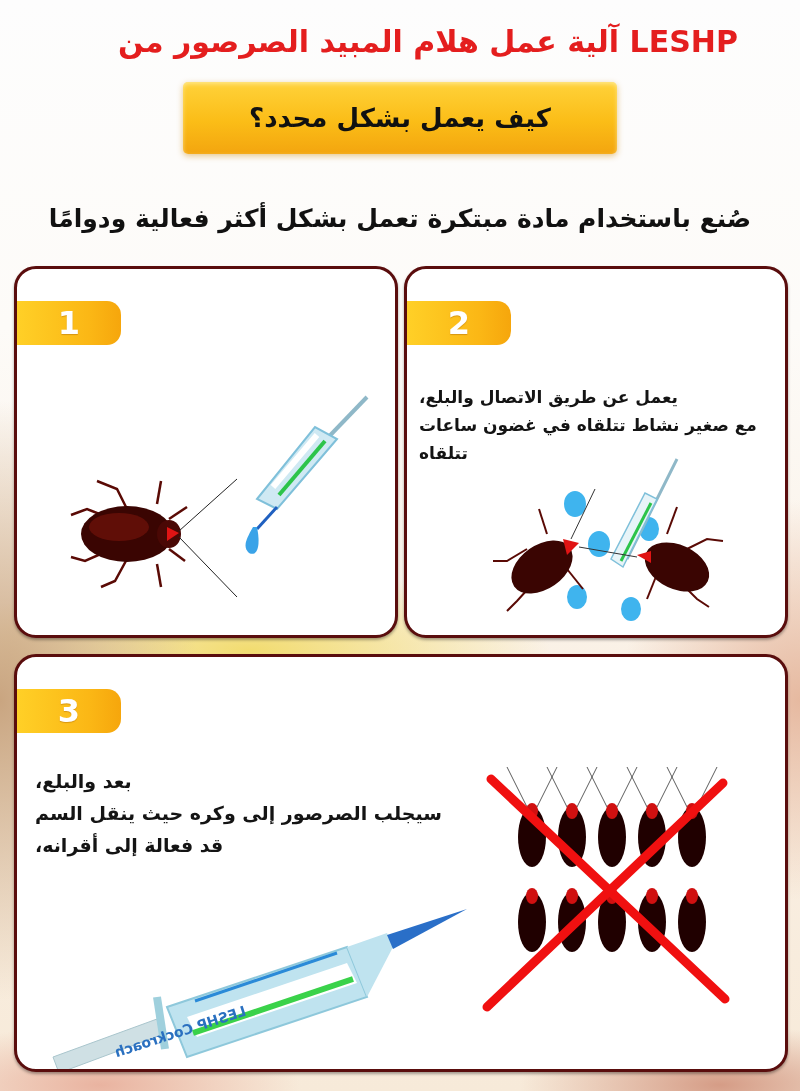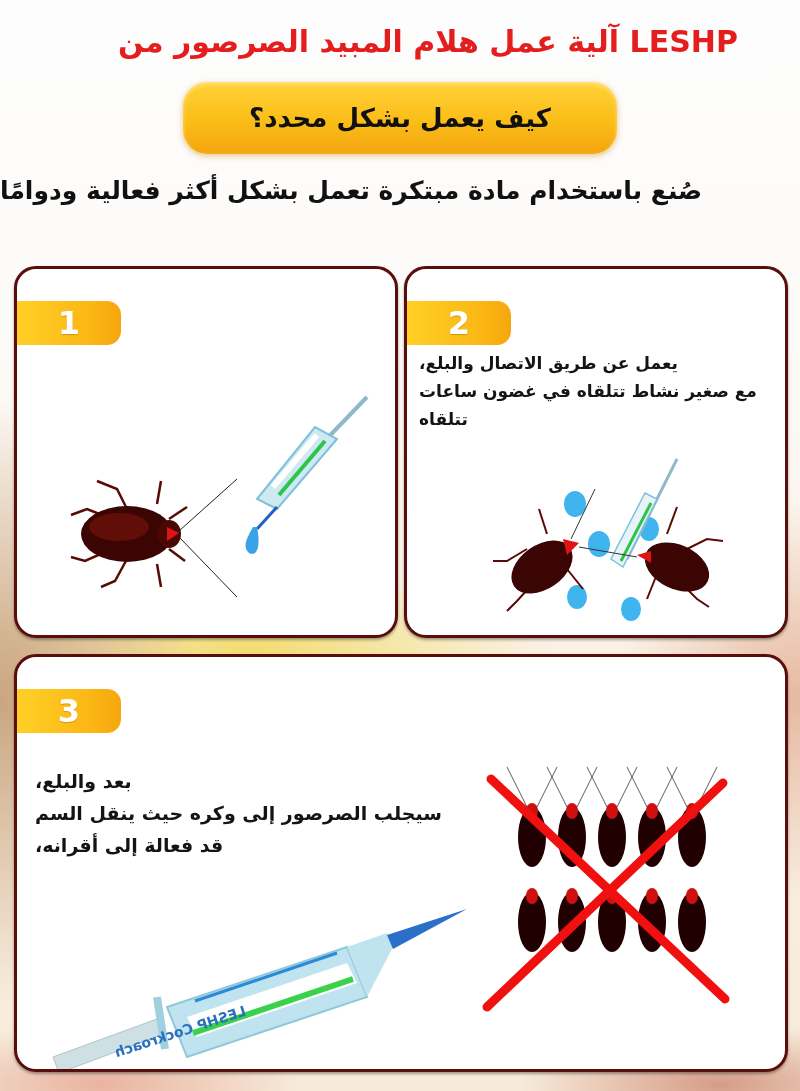--- a/index.html
+++ b/index.html
@@ -14,28 +14,28 @@
       radial-gradient(ellipse 200px 60px at 100px 1085px, #e9b3a0 0%, rgba(233,179,160,0) 100%),
       radial-gradient(ellipse 200px 60px at 720px 1085px, #d59c86 0%, rgba(213,156,134,0) 100%),
       linear-gradient(#fdfdfd 0%, #fdfbf8 30%, #faf1e6 60%, #f7ead9 100%);
   }
   .title {
     position: absolute; left: 0; top: 22px; width: 800px; text-align: center;
     color: #e41e1e; font-weight: bold; font-size: 30px; line-height: 40px; margin-left: 28px;
   }
   .question-pill {
     position: absolute; left: 183px; top: 82px; width: 434px; height: 72px;
-    border-radius: 24px;
+    border-radius: 5px;
     background: linear-gradient(#ffd23a 0%, #fbbd17 55%, #f3a50f 100%);
     box-shadow: 0 2px 6px rgba(200,130,0,0.45), inset 0 2px 4px rgba(255,240,170,0.7);
     display: flex; align-items: center; justify-content: center;
   }
   .question-pill span { font-size: 26px; font-weight: bold; color: #111; }
   .subtitle {
-    position: absolute; left: 0; top: 176px; width: 800px; text-align: left;
+    position: absolute; left: 0; top: 204px; width: 800px; text-align: center;
     font-size: 25px; font-weight: bold; color: #111;
   }
   .card {
     position: absolute; background: #fff;
     border: 3px solid #5a0d0d;
     border-radius: 22px;
     box-shadow: 0 2px 3px rgba(0,0,0,0.35);
     overflow: hidden;
   }
   .card-1 { left: 14px; top: 266px; width: 384px; height: 372px; }
@@ -48,21 +48,21 @@
     color: #fff; font-size: 32px; font-weight: bold;
     display: flex; align-items: center; justify-content: center;
     text-shadow: 0 1px 1px rgba(160,90,0,0.4);
   }
   .card-2 .step-badge { width: 104px; }
   .step-text {
     position: absolute; font-size: 19px; font-weight: bold; color: #141414;
     line-height: 32px; direction: rtl; text-align: left;
   }
   .card-1 .step-text { left: 16px; top: 100px; width: 280px; font-size: 22px; line-height: 38px; }
-  .card-2 .step-text { left: 12px; top: 80px; width: 340px; font-size: 17px; line-height: 28px; }
+  .card-2 .step-text { left: 12px; top: 114px; width: 340px; font-size: 17px; line-height: 28px; }
   .card-3 .step-text { left: 18px; top: 108px; width: 420px; font-size: 19px; line-height: 32px; }
   .step-text div { direction: rtl; text-align: left; unicode-bidi: plaintext; }
   svg { position: absolute; overflow: visible; }
 </style>
 </head>
 <body>
 
 <div class="title">آلية عمل هلام المبيد الصرصور من LESHP</div>
 
 <div class="question-pill">

